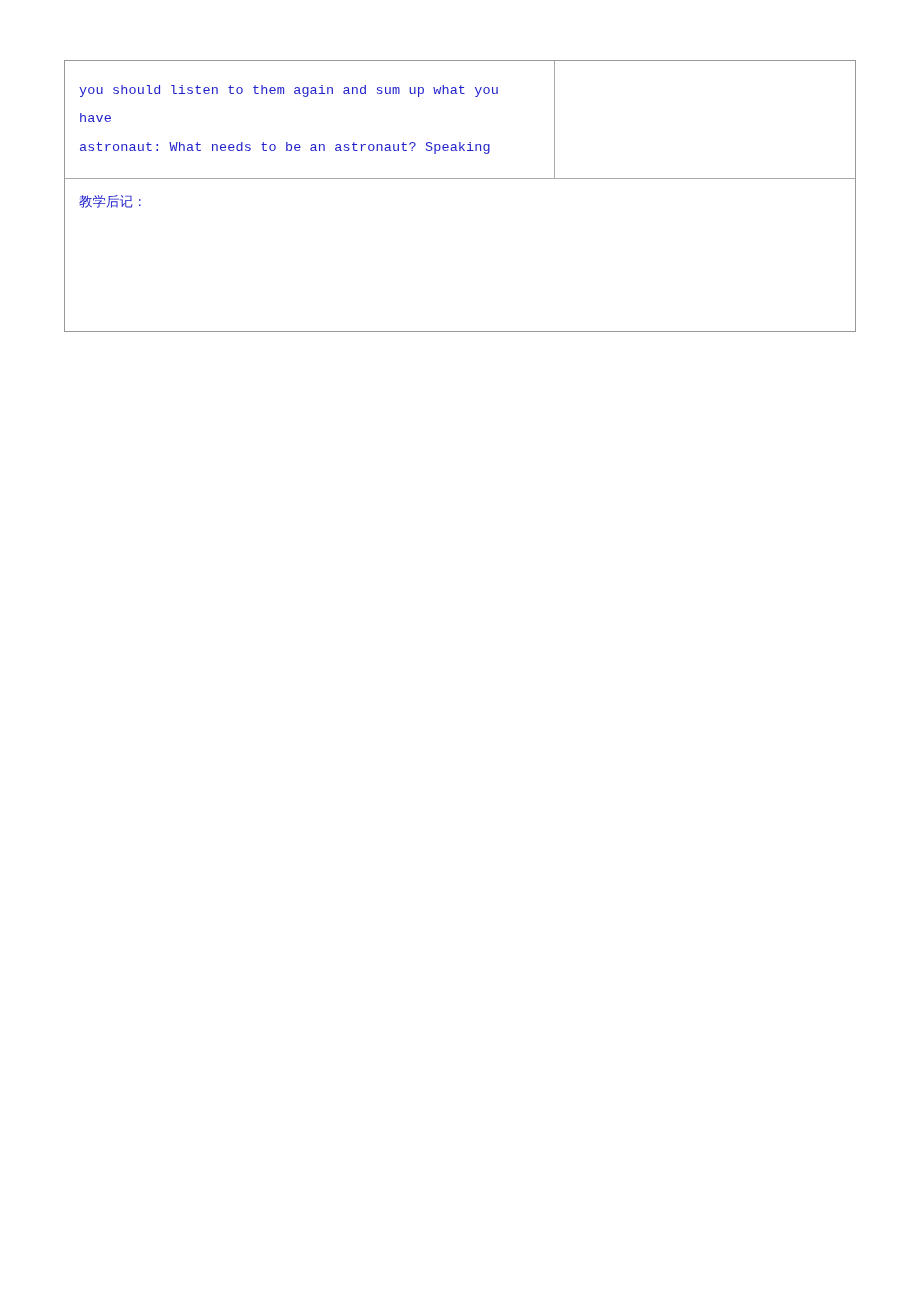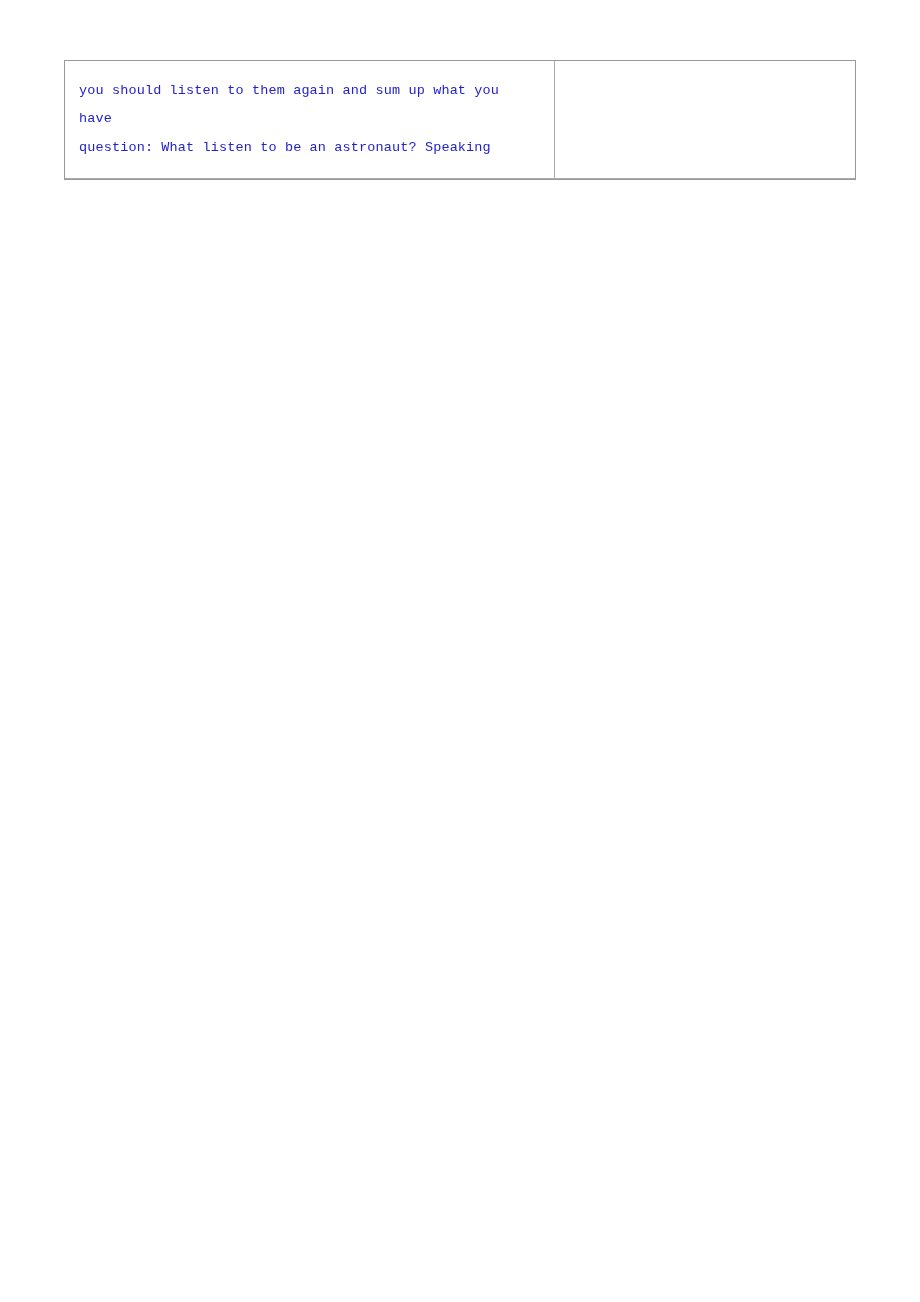--- a/index.html
+++ b/index.html
@@ -62,20 +62,23 @@
   </style>
 </head>
 <body>
 
 <div class="page-container">
   <div class="outer-border">
     <div class="top-row">
       <div class="top-left-cell">
         <div class="content-text">
           <div>you should listen to them again and sum up what you have</div>
-          <div>question: What listen to be an astronaut? Speaking</div>
+          <div>astronaut: What needs to be an astronaut? Speaking</div>
         </div>
       </div>
       <div class="top-right-cell">
       </div>
     </div>
+    <div class="bottom-row">
+      <span class="label-text">教学后记：</span>
+    </div>
   </div>
 </div>
 
 </body></html>

